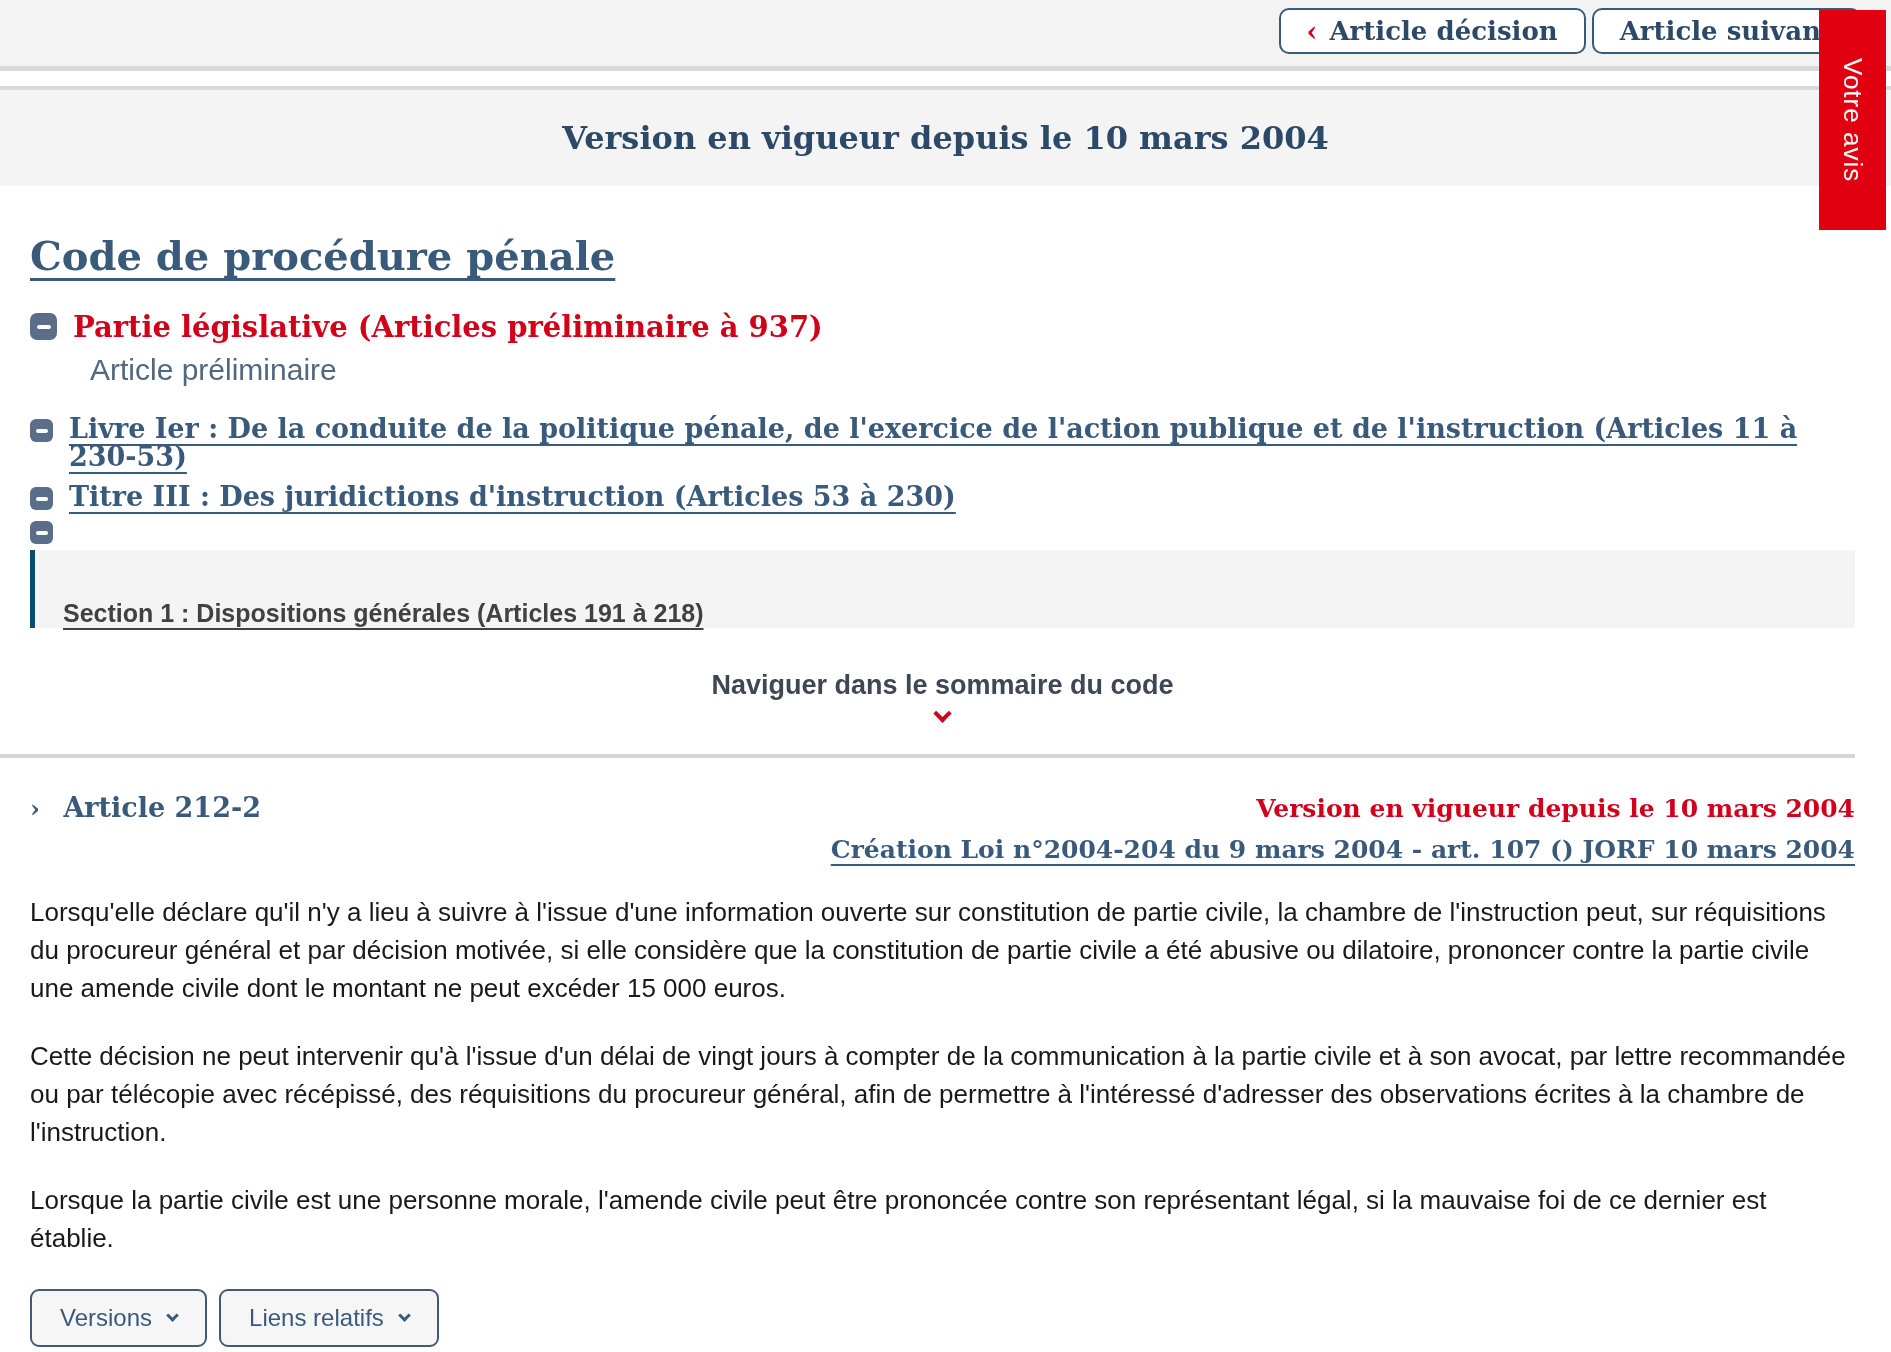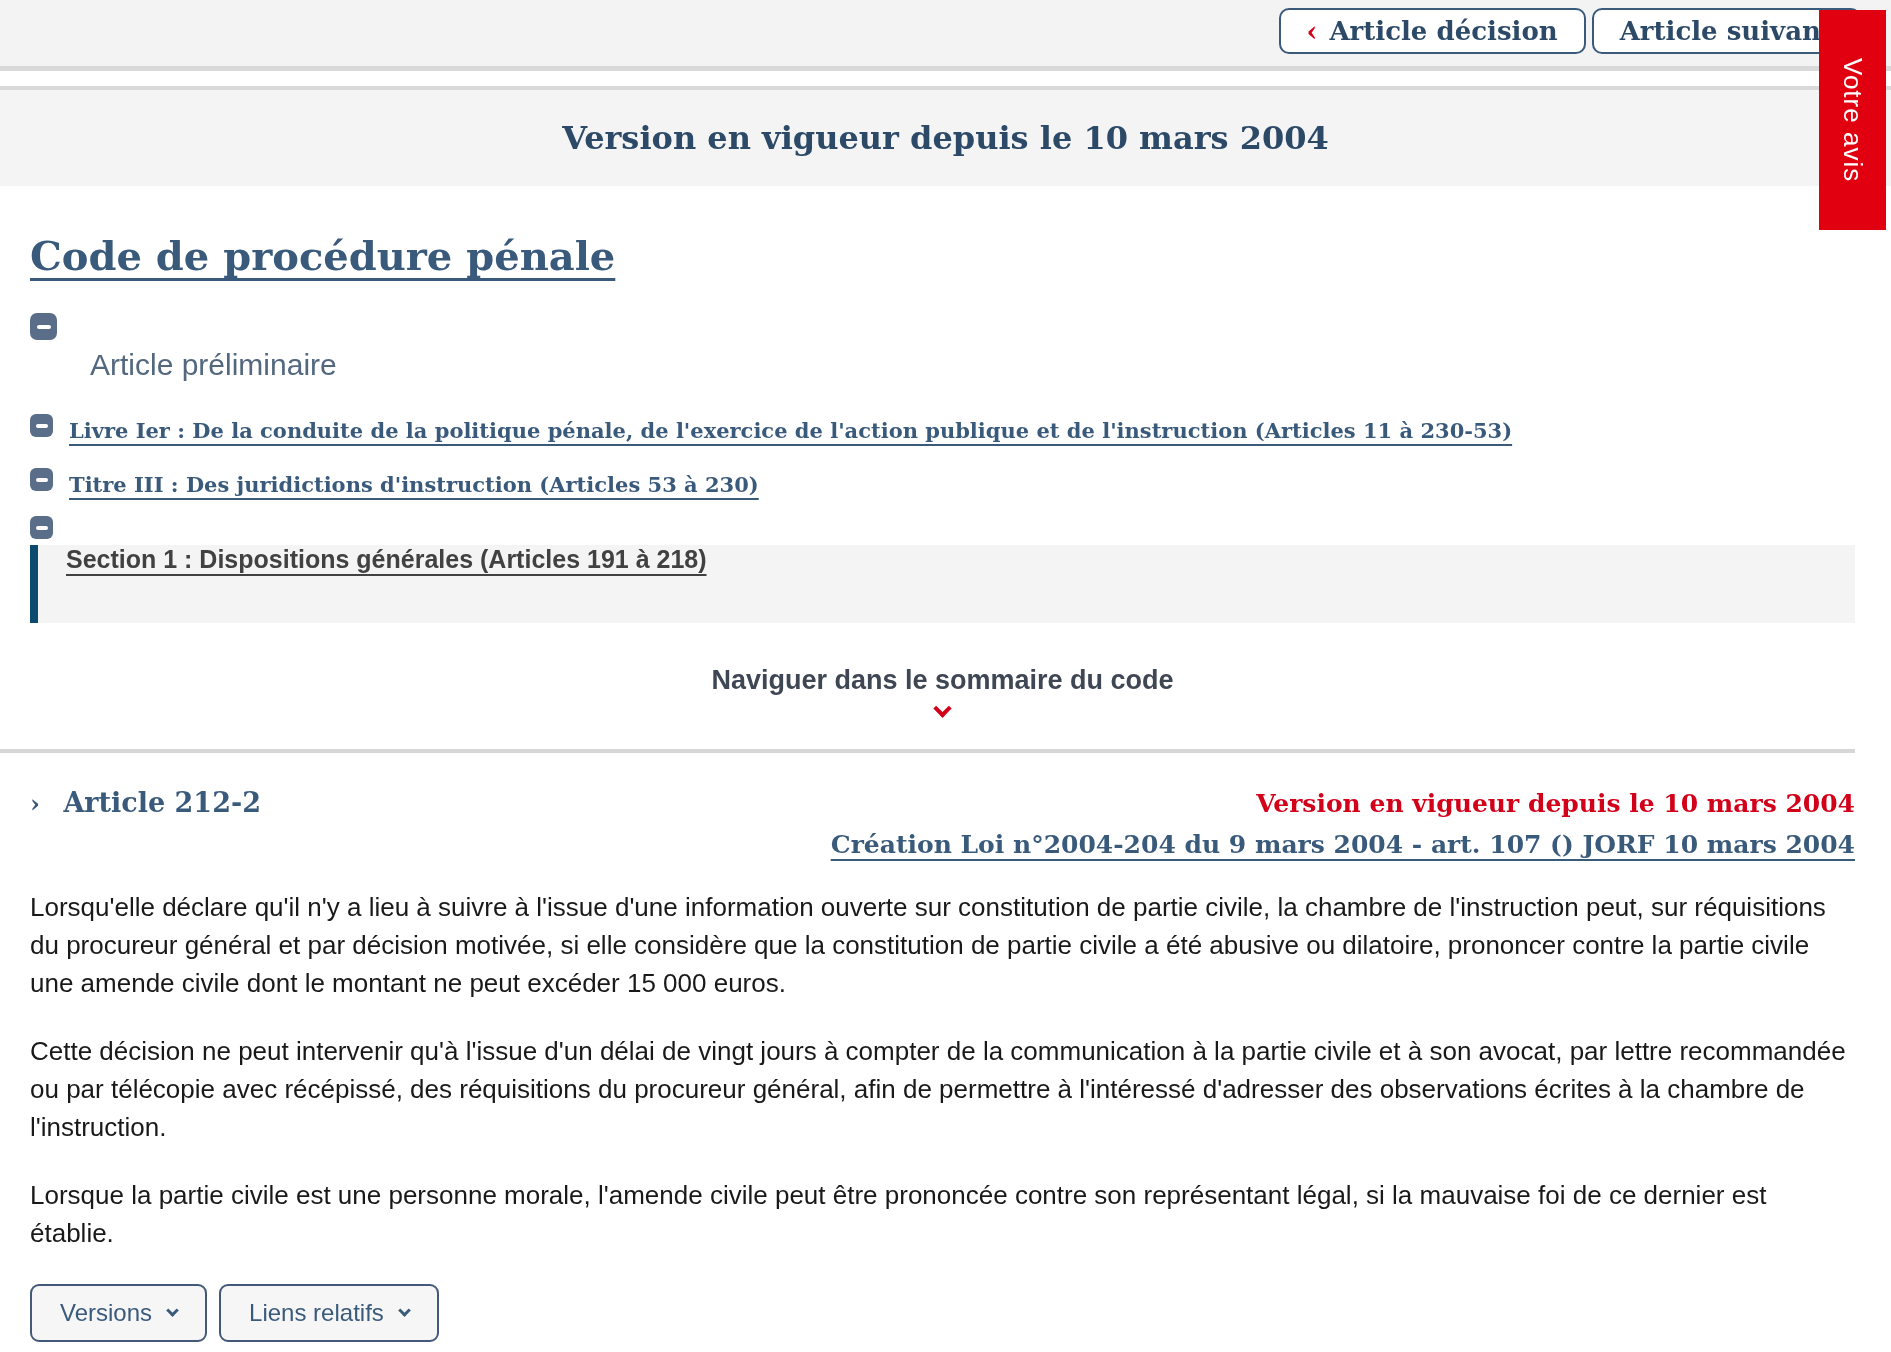--- a/index.html
+++ b/index.html
@@ -136,42 +136,42 @@
     font-size:30px;
     color:var(--muted-blue);
     line-height:30px;
     cursor:pointer;
   }
   .row-livre{margin-top:30px;}
   .row-titre{margin-top:12px;}
   .row-chapitre{margin-top:6px;}
   .tree-link{
     margin-left:16px;
-    font-size:21px;
-    font-weight:bold;
-    color:var(--blue);
-    line-height:42px;
+    font-size:27px;
+    font-weight:bold;
+    color:var(--blue);
+    line-height:28px;
     text-decoration:underline;
     text-decoration-thickness:2px;
     text-underline-offset:6px;
     cursor:pointer;
   }
   .tree-link.sans{
     font-family:"Liberation Sans","DejaVu Sans",sans-serif;
     font-size:25px;
     line-height:32px;
   }
 
   .section-bar{
     margin-top:6px;
     height:78px;
     background:var(--gray-band);
-    border-left:8px solid #0c4a6e;
-    display:flex;
-    align-items:flex-start;
+    border-left:5px solid #0c4a6e;
+    display:flex;
+    align-items:flex-end;
     padding-left:28px;
   }
   .section-link{
     font-size:25px;
     font-weight:bold;
     color:var(--section-ink);
     text-decoration:underline;
     text-decoration-thickness:2px;
     text-underline-offset:6px;
     cursor:pointer;
@@ -296,20 +296,21 @@
 </div>
 
 <div class="content">
 
   <a class="code-title serif">Code de procédure pénale</a>
 
   <div class="tree-row row-partie">
     <span class="minus-icon minus-lg">
         <span class="bar"></span>
       </span>
+    <span class="partie-link serif">Partie législative (Articles préliminaire à 937)</span>
   </div>
 
   <div class="article-prelim">Article préliminaire</div>
 
   <div class="tree-row row-livre">
     <span class="minus-icon minus-sm">
         <span class="bar"></span>
       </span>
     <span class="tree-link serif">Livre Ier : De la conduite de la politique pénale, de l'exercice de l'action publique et de l'instruction (Articles 11 à 230-53)</span>
   </div>

